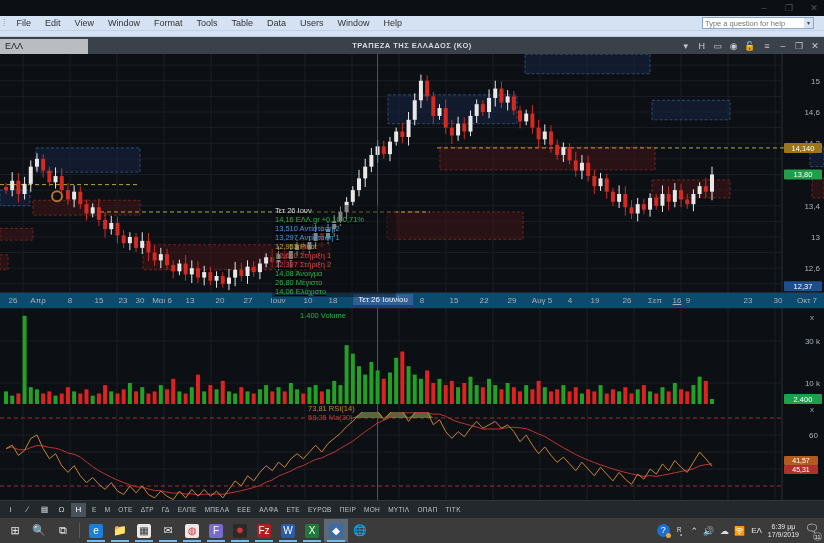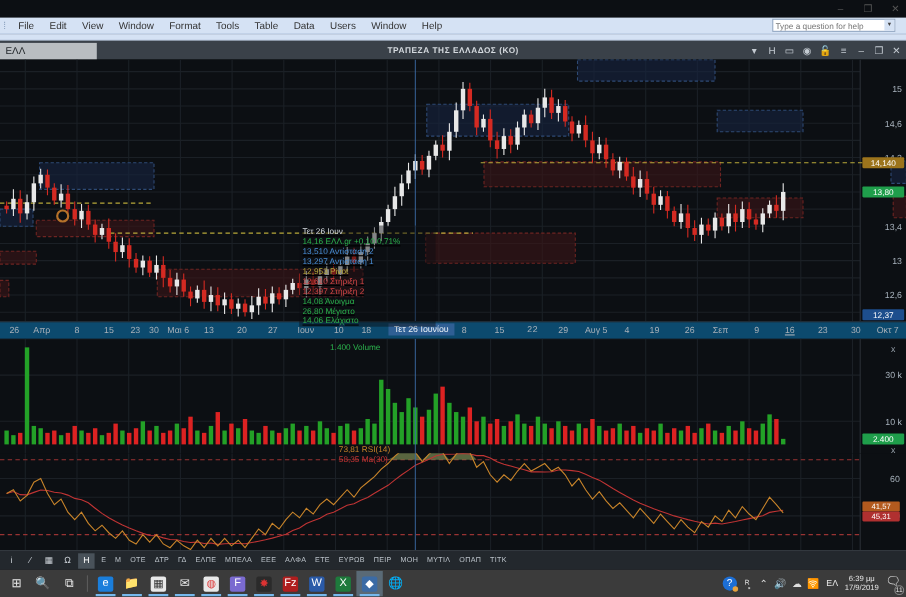--- a/index.html
+++ b/index.html
@@ -425,21 +425,21 @@
       <span class="tlabel" style="left: 422px;">8</span>
       <span class="tlabel" style="left: 454px;">15</span>
       <span class="tlabel" style="left: 484px; font-family: Liberation Mono, monospace;">22</span>
       <span class="tlabel" style="left: 512px;">29</span>
       <span class="tlabel" style="left: 542px;">Αυγ 5</span>
       <span class="tlabel" style="left: 570px;">4</span>
       <span class="tlabel" style="left: 595px;">19</span>
       <span class="tlabel" style="left: 627px;">26</span>
       <span class="tlabel" style="left: 655px;">Σεπ</span>
       <span class="tlabel" style="left: 688px;">9</span>
-      <span class="tlabel" style="left: 718px; text-decoration: underline;">16</span>
+      <span class="tlabel" style="left: 677px; text-decoration: underline;">16</span>
       <span class="tlabel" style="left: 748px;">23</span>
       <span class="tlabel" style="left: 778px;">30</span>
       <span class="tlabel" style="left: 807px;">Οκτ 7</span>
       <span class="tlabel-hl" style="left: 383px;">Τετ 26 Ιουνίου</span>
     </div>
   <div class="pane" id="volume-pane" style="top:308px">
       <svg width="824" height="104">
         <rect x="0" y="0" width="824" height="104" fill="#0c0f13"></rect>
         <line x1="23" y1="0" x2="23" y2="104" stroke="#1b2026"></line>
         <line x1="70" y1="0" x2="70" y2="104" stroke="#1b2026"></line>

